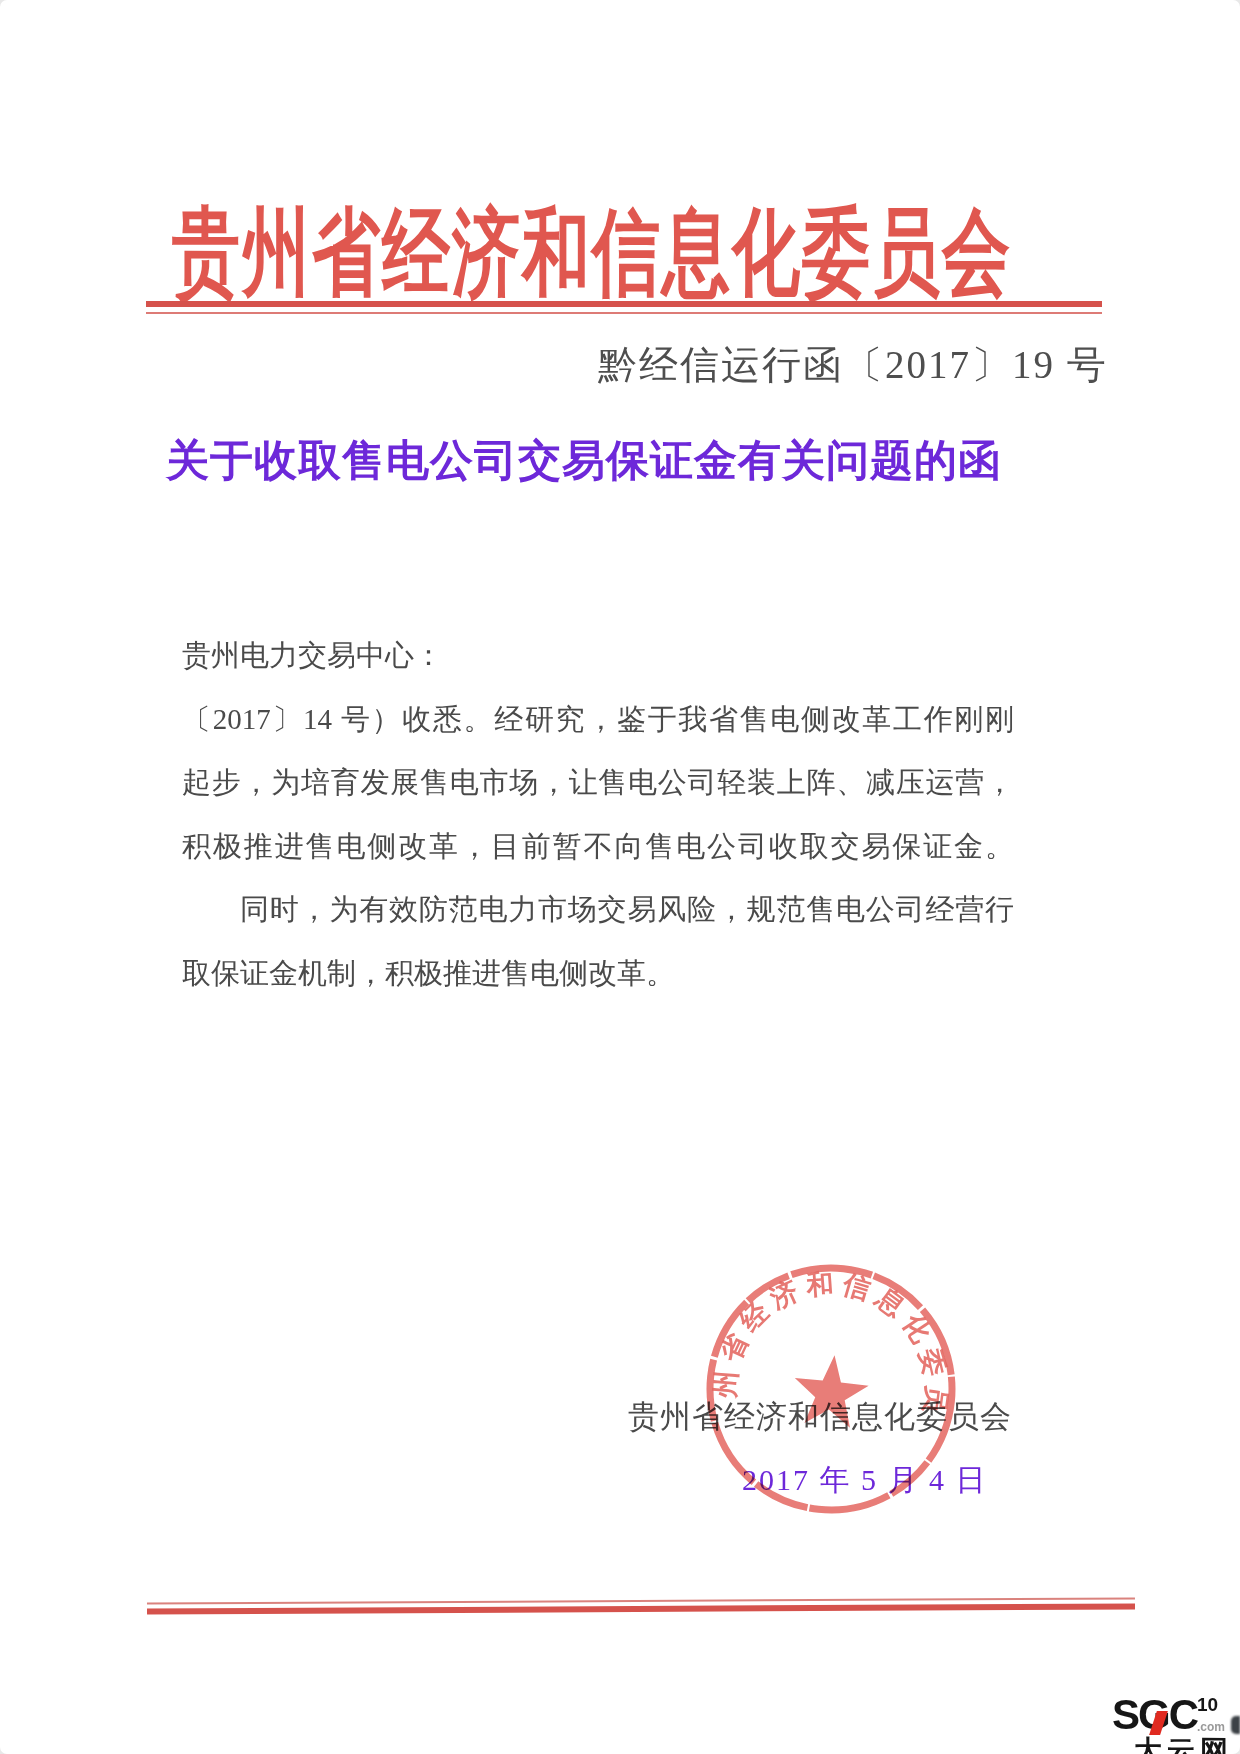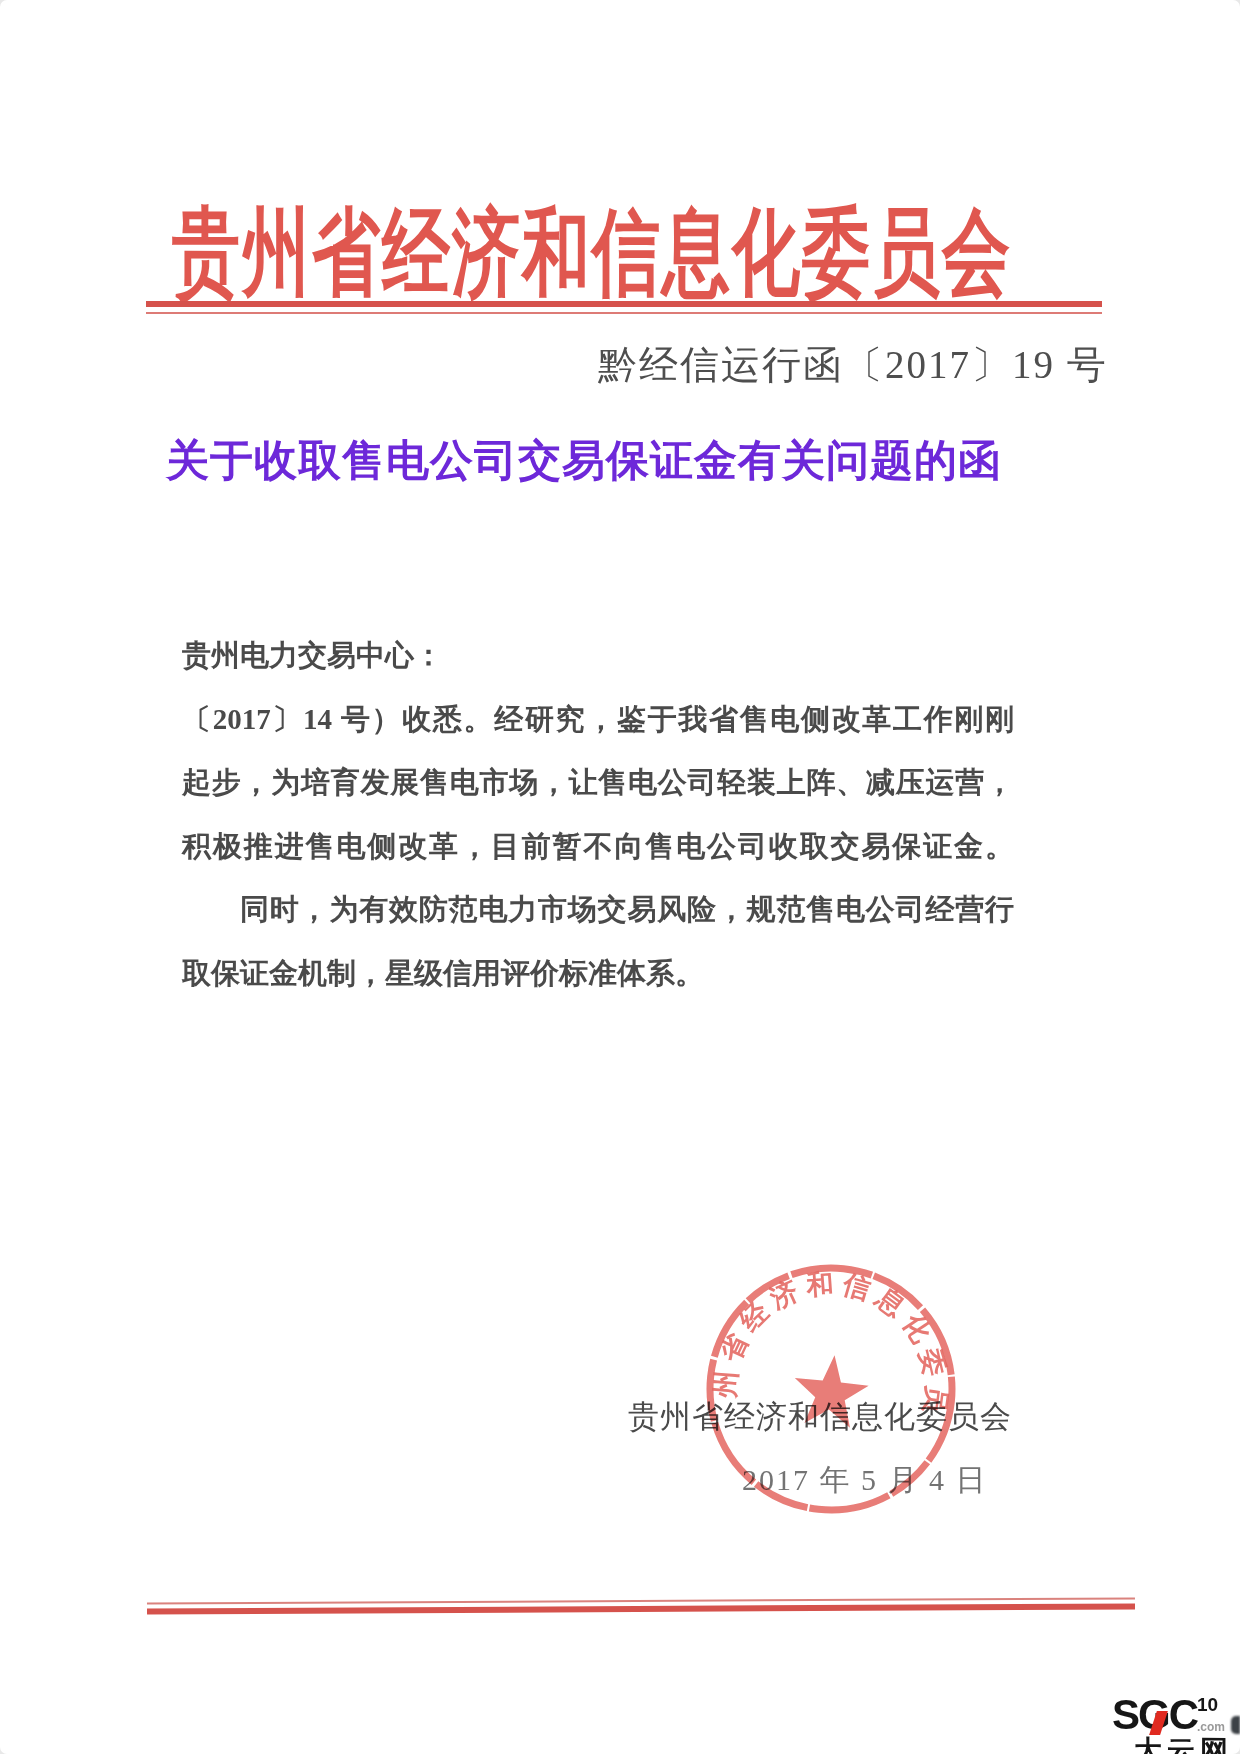--- a/index.html
+++ b/index.html
@@ -25,28 +25,28 @@
     font-size:39px;letter-spacing:2px;color:#4e4e4e;white-space:nowrap;
   }
   
   .doc-title{
     position:absolute;top:432px;left:0;right:72px;text-align:center;
     font-size:43px;font-weight:bold;letter-spacing:1px;color:#6d28d9;white-space:nowrap;
   }
   
   .body-block{
     position:absolute;left:182px;top:624px;width:832px;
-    font-size:29px;line-height:63.5px;color:#4a4a4a;font-weight:bold;
+    font-size:29px;line-height:63.5px;color:#4a4a4a;
   }
   .line{height:63.5px;overflow:visible;white-space:nowrap;}
   .line.justify{white-space:normal;text-align:justify;text-align-last:justify;text-justify:inter-character;}
   .line.indent{text-indent:58px;}
   
   .signature{position:absolute;left:628px;top:1396px;font-size:31px;letter-spacing:1px;color:#4a4a4a;white-space:nowrap;}
-  .date{position:absolute;left:742px;top:1460px;font-size:30px;letter-spacing:2px;color:#737373;white-space:nowrap;}
+  .date{position:absolute;left:742px;top:1460px;font-size:30px;letter-spacing:2px;color:#6d28d9;white-space:nowrap;}
   
   .seal{
     position:absolute;left:700px;top:1258px;width:262px;height:262px;
     transform:rotate(6deg);mix-blend-mode:multiply;opacity:.88;
   }
   
   .rule-bottom{position:absolute;left:147px;top:1600px;width:988px;transform:rotate(-0.3deg);}
   .rule-bottom .thin{height:2px;background:#da827d;margin-bottom:4px;}
   .rule-bottom .thick{height:6px;background:#d5524c;}
   
@@ -81,21 +81,21 @@
   <div class="doc-number">黔经信运行函〔2017〕19 号</div>
 
   <div class="doc-title">关于收取售电公司交易保证金有关问题的函</div>
 
   <div class="body-block">
     <div class="line">贵州电力交易中心：</div>
     <div class="line justify">〔2017〕14 号）收悉。经研究，鉴于我省售电侧改革工作刚刚</div>
     <div class="line justify">起步，为培育发展售电市场，让售电公司轻装上阵、减压运营，</div>
     <div class="line justify">积极推进售电侧改革，目前暂不向售电公司收取交易保证金。</div>
     <div class="line justify indent">同时，为有效防范电力市场交易风险，规范售电公司经营行</div>
-    <div class="line">取保证金机制，星级信用评价标准体系。</div>
+    <div class="line">取保证金机制，积极推进售电侧改革。</div>
   </div>
 
   <div class="signature">贵州省经济和信息化委员会</div>
   <div class="date">2017 年 5 月 4 日</div>
 
   <svg class="seal" viewBox="0 0 262 262">
     <circle cx="131" cy="131" r="121" fill="none" stroke="#df5049" stroke-width="7" stroke-dasharray="64 2 48 3 82 2 57 3 72 2 62 3" stroke-opacity="0.85"></circle>
     <path id="sealArc" d="M 40.8 163.8 A 96 96 0 1 1 221.2 163.8" fill="none"></path>
     <text font-size="27" letter-spacing="7" fill="#df5049" fill-opacity="0.88" font-family="Liberation Serif, DejaVu Serif, serif" font-weight="bold">
       <textPath href="#sealArc" startOffset="50%" text-anchor="middle">贵州省经济和信息化委员会</textPath>

